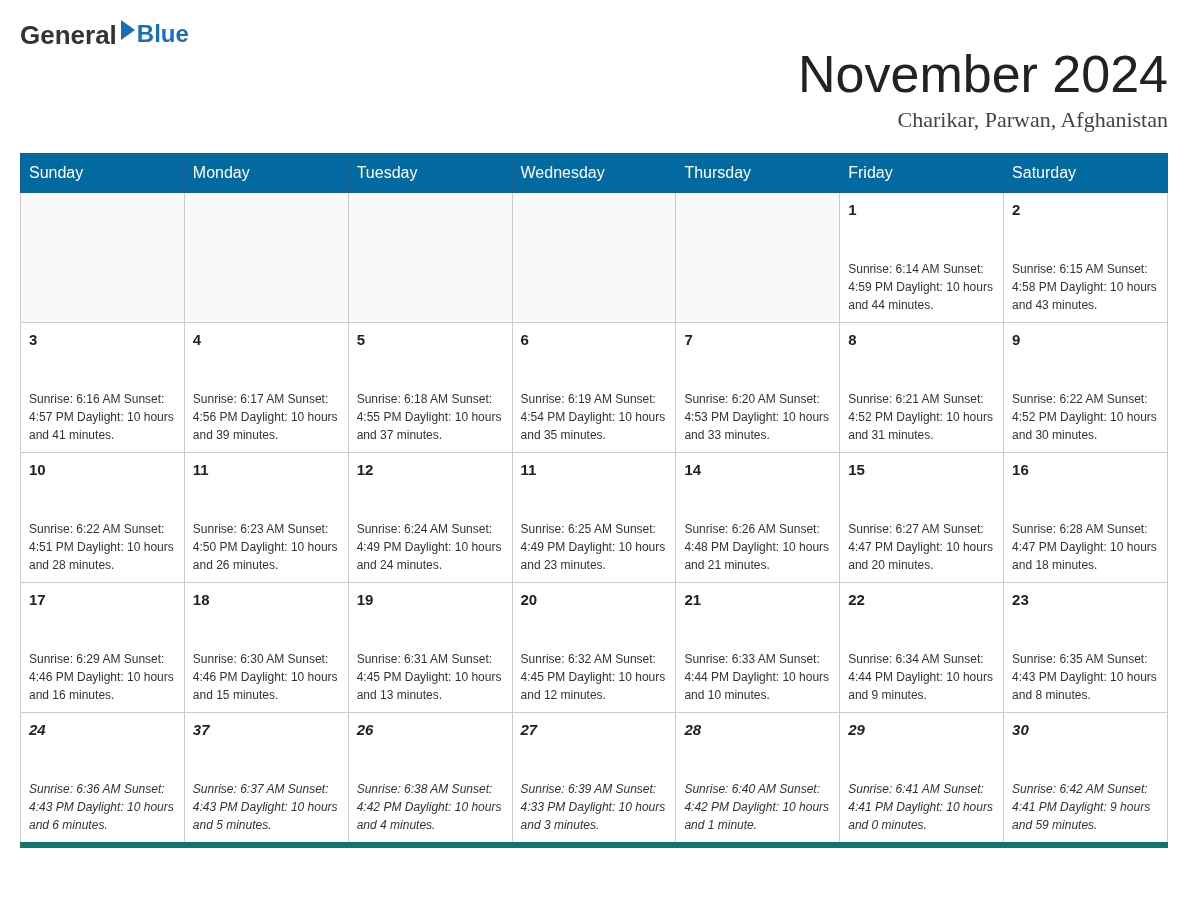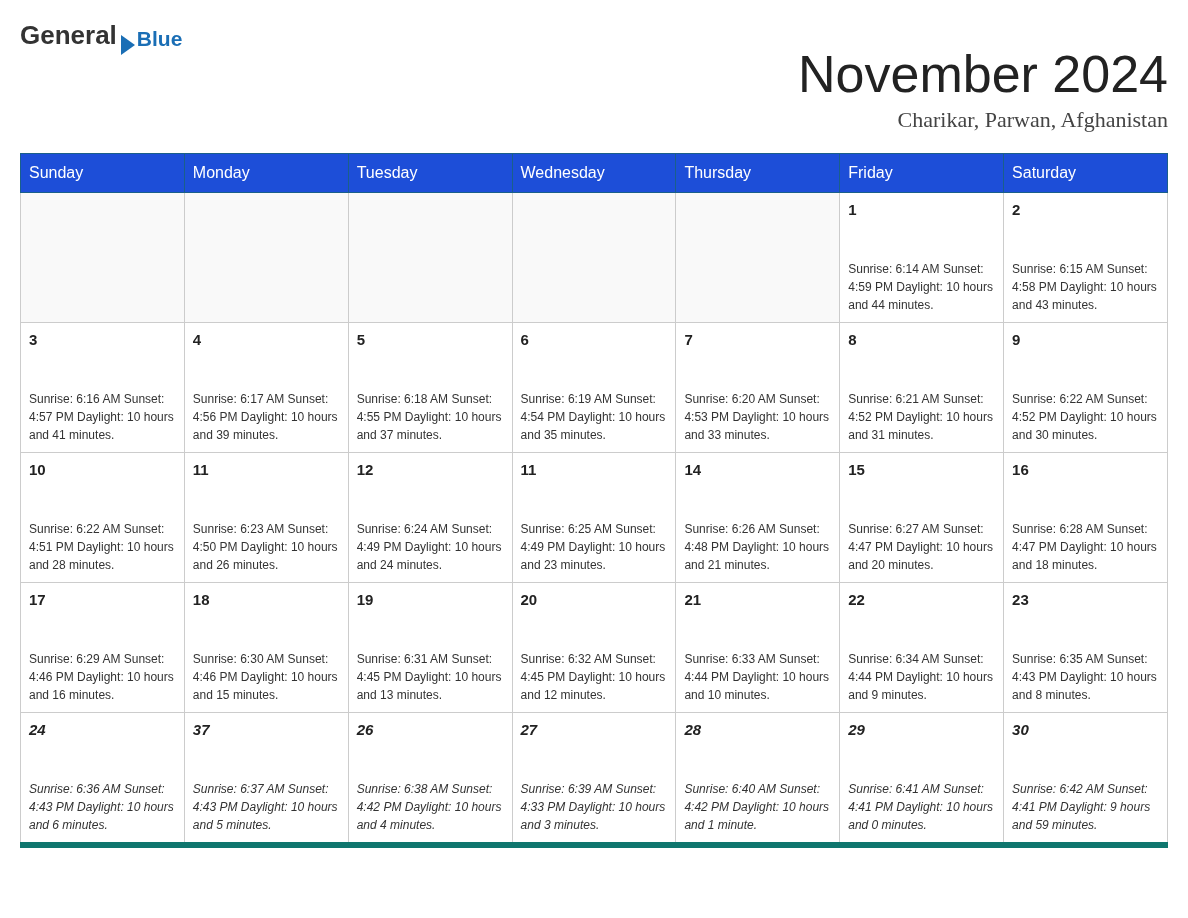--- a/index.html
+++ b/index.html
@@ -16,38 +16,38 @@
       align-items: flex-start;
       margin-bottom: 20px;
     }
     .logo {
       display: flex;
       flex-direction: column;
       align-items: flex-start;
     }
     .logo-top {
       display: flex;
-      align-items: flex-end;
+      align-items: flex-start;
     }
     .logo-general {
       font-size: 26px;
       font-weight: bold;
       color: #333;
     }
     .logo-triangle {
       width: 0;
       height: 0;
       border-left: 14px solid #1a6eb5;
       border-top: 10px solid transparent;
       border-bottom: 10px solid transparent;
       margin-left: 4px;
       margin-bottom: -4px;
     }
     .logo-blue {
-      font-size: 21px;
+      font-size: 24px;
       font-weight: bold;
       color: #1a6eb5;
       margin-left: 2px;
     }
     .title-section {
       text-align: right;
     }
     .month-title {
       font-size: 52px;
       font-weight: normal;
@@ -60,21 +60,21 @@
       color: #444;
       margin-top: 4px;
       font-family: Liberation Serif, serif;
     }
     table {
       width: 100%;
       border-collapse: collapse;
       table-layout: fixed;
     }
     thead tr th {
-      background-color: #1d4ed8;
+      background-color: #0369a1;
       color: #fff;
       padding: 10px 8px;
       text-align: left;
       font-size: 16px;
       font-weight: normal;
       border: 1px solid #1a5f8a;
     }
     tbody tr td {
       vertical-align: top;
       padding: 8px;

